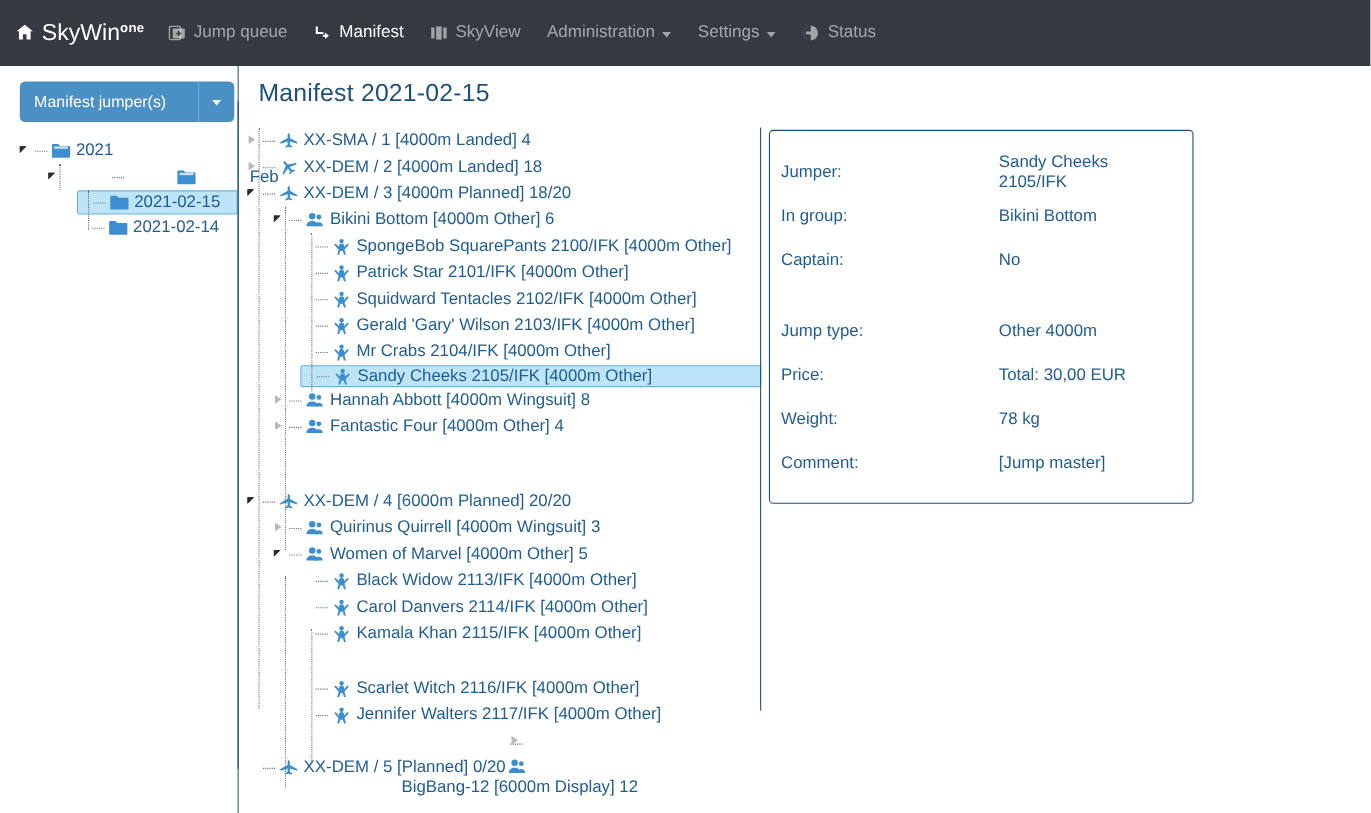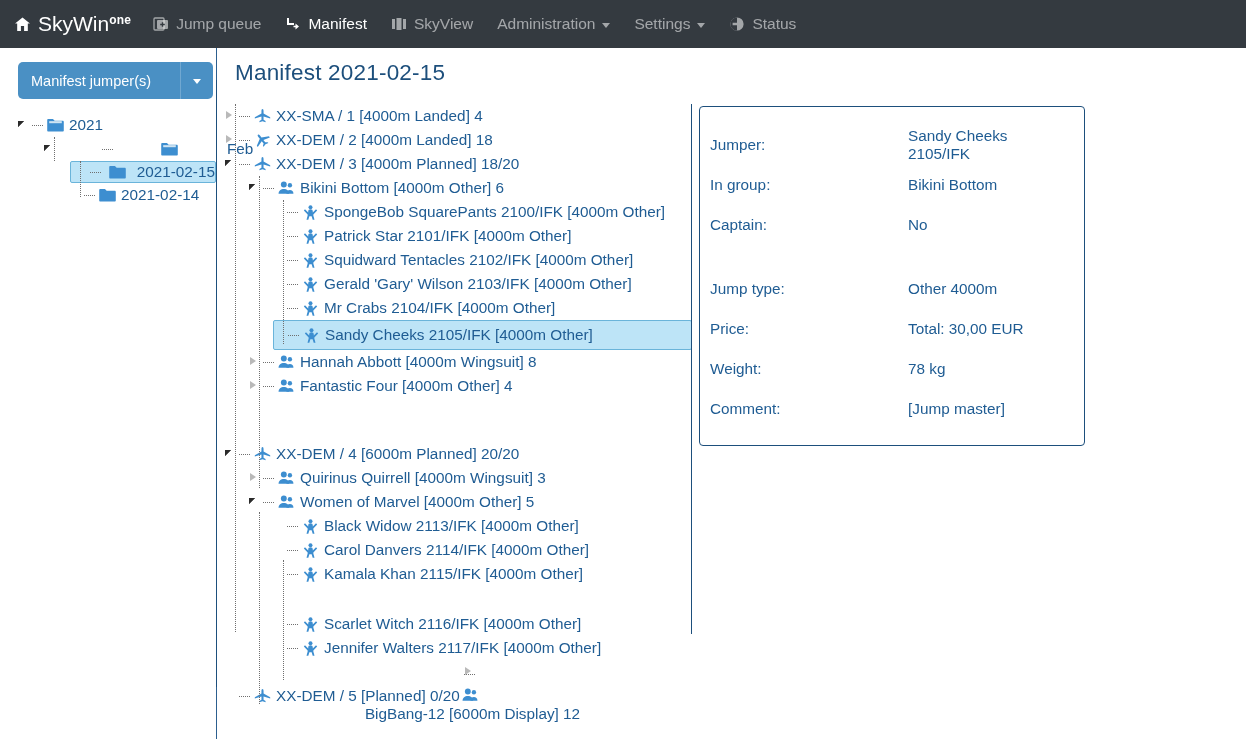--- a/index.html
+++ b/index.html
@@ -6,21 +6,21 @@
   html, body {
     margin: 0; padding: 0;
     width: 1246px; height: 739px;
     background: #ffffff;
     font-family: "Liberation Sans", sans-serif;
     overflow: hidden;
   }
 
   
   .navbar {
-    height: 48px;
+    height: 60px;
     background: #343a40;
     display: flex;
     align-items: center;
     padding: 0 0 0 10px;
     gap: 0;
   }
   .brand {
     display: flex; align-items: baseline;
     color: #ffffff;
     font-size: 21px;
@@ -91,21 +91,21 @@
     height: 24px;
     color: #1f5c93;
     white-space: nowrap;
     cursor: pointer;
     position: relative;
   }
   .trow.selected {
     background: #bde4f7;
     border: 1px solid #6ab4da;
     border-radius: 2px;
-    height: 30px;
+    height: 20px;
   }
   .tlabel { padding-left: 4px; }
 
   
   .tgl { width: 14px; height: 24px; flex: 0 0 14px; position: relative; }
   .tgl.expanded::before {
     content: ""; position: absolute; left: 0; top: 8px;
     width: 0; height: 0;
     border-left: 6px solid #2b2b2b;
     border-bottom: 6px solid transparent;
@@ -270,21 +270,21 @@
           <span class="tgl expanded"></span>
           <span class="dash"></span>
           <span class="ico">
             <svg width="19" height="16" viewBox="0 0 20 17">
               <path d="M1.2 3.2c0-.6.5-1.1 1.1-1.1h5l1.8 1.9h8.6c.6 0 1.1.5 1.1 1.1v9.2c0 .6-.5 1.1-1.1 1.1H2.3c-.6 0-1.1-.5-1.1-1.1V3.2z" fill="#3d8ed0"></path>
               <rect x="3.3" y="4.4" width="13.4" height="2.2" fill="#cfe4f2"></rect>
             </svg>
           </span>
           <span class="tlabel">Feb</span>
         </div>
-        <div class="frow selected" style="margin-left: 52px; justify-content: space-between;">
+        <div class="frow selected" style="margin-left: 52px;">
           <span class="tgl none"></span>
           <span class="dash"></span>
           <span class="ico">
             <svg width="19" height="16" viewBox="0 0 20 17">
               <path d="M1.2 3.2c0-.6.5-1.1 1.1-1.1h5l1.8 1.9h8.6c.6 0 1.1.5 1.1 1.1v9.2c0 .6-.5 1.1-1.1 1.1H2.3c-.6 0-1.1-.5-1.1-1.1V3.2z" fill="#3d8ed0"></path>
             </svg>
           </span>
           <span class="tlabel">2021-02-15</span>
         </div>
         <div class="frow" style="margin-left: 52px;">

